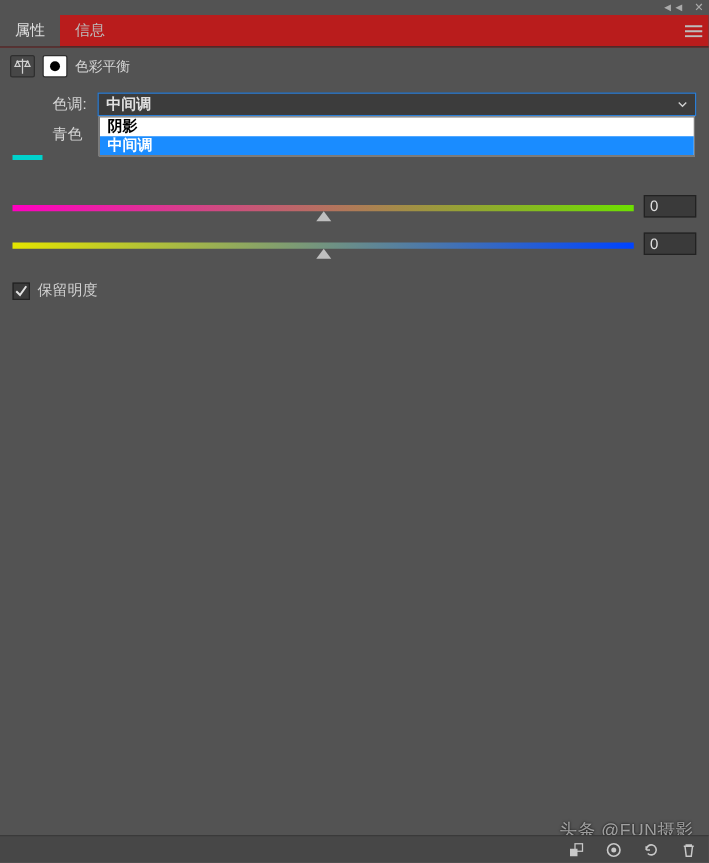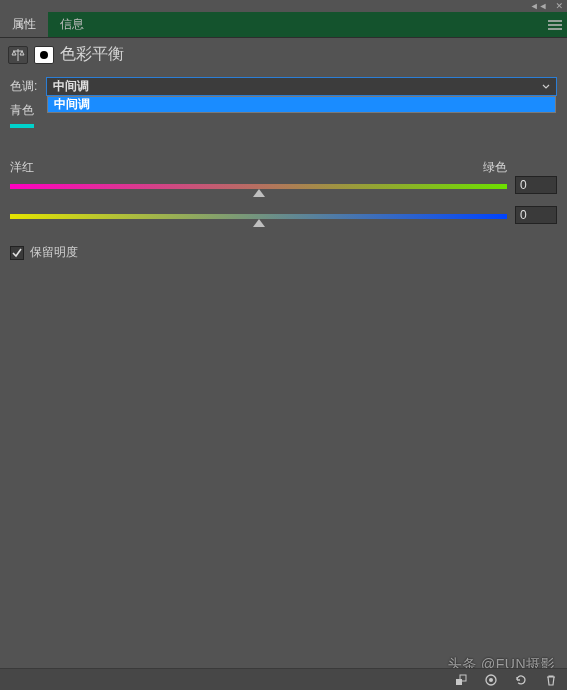--- a/index.html
+++ b/index.html
@@ -17,21 +17,21 @@
     background: #535353;
     display: flex;
     justify-content: flex-end;
     align-items: center;
     padding-right: 4px;
     gap: 8px;
   }
   .titlebar .winicon { color: #aaa; font-size: 9px; cursor: pointer; }
   .tabbar {
     height: 26px;
-    background: #14532d;
+    background: #b91c1c;
     display: flex;
     align-items: stretch;
     border-bottom: 1px solid #2e2e2e;
   }
   .tab {
     padding: 0 12px;
     display: flex;
     align-items: center;
     color: #bdbdbd;
     cursor: pointer;
@@ -55,29 +55,29 @@
   }
   .ibox {
     width: 20px; height: 18px;
     display: flex; align-items: center; justify-content: center;
     border: 1px solid #2f2f2f;
     background: #474747;
     border-radius: 2px;
   }
   .ibox.white { background: #fff; }
   .ibox svg { width: 14px; height: 14px; }
-  .panel-title { font-size: 16px; color: #d5d5d5; }
+  .panel-title { font-size: 11px; color: #d5d5d5; }
   .content { padding: 8px 10px 0 10px; }
   .row {
     display: flex;
     align-items: center;
     gap: 6px;
     margin-bottom: 6px;
   }
-  .lbl { width: 30px; text-align: left; color: #d5d5d5; }
+  .lbl { width: 30px; text-align: left; color: #d5d5d5; margin-left: 32px; }
   .dropdown {
     flex: 1;
     height: 19px;
     background: #3c3c3c;
     border: 1px solid #2b7ed6;
     display: flex;
     align-items: center;
     justify-content: space-between;
     padding: 0 6px;
     position: relative;
@@ -225,36 +225,31 @@
   <div class="row">
     <div class="lbl">色调:</div>
     <div class="dropdown">
       <span class="dd-val">中间调</span>
       <span class="dd-chevron">
         <svg viewBox="0 0 8 8">
             <path d="M1 2l3 3 3-3" stroke="#ccc" stroke-width="1.2" fill="none"></path>
           </svg>
       </span>
       <div class="dd-list">
+        <div class="dd-opt">阴影</div>
         <div class="dd-opt sel">中间调</div>
       </div>
     </div>
   </div>
 
   <div class="row" style="margin-top:2px;">
     <div class="lbl">青色</div>
   </div>
 
   <div class="slider-row">
-    <div class="slider-labels">
-      <span class="left">洋红</span>
-      <div style="flex:1"></div>
-      <span class="right">绿色</span>
-      <div style="width:50px"></div>
-    </div>
     <div class="track-wrap">
       <div class="track g2">
         <div class="thumb"></div>
       </div>
       <input class="valbox" value="0" style="">
     </div>
   </div>
 
   <div class="slider-row" style="margin-top:8px;">
     <div class="track-wrap">

